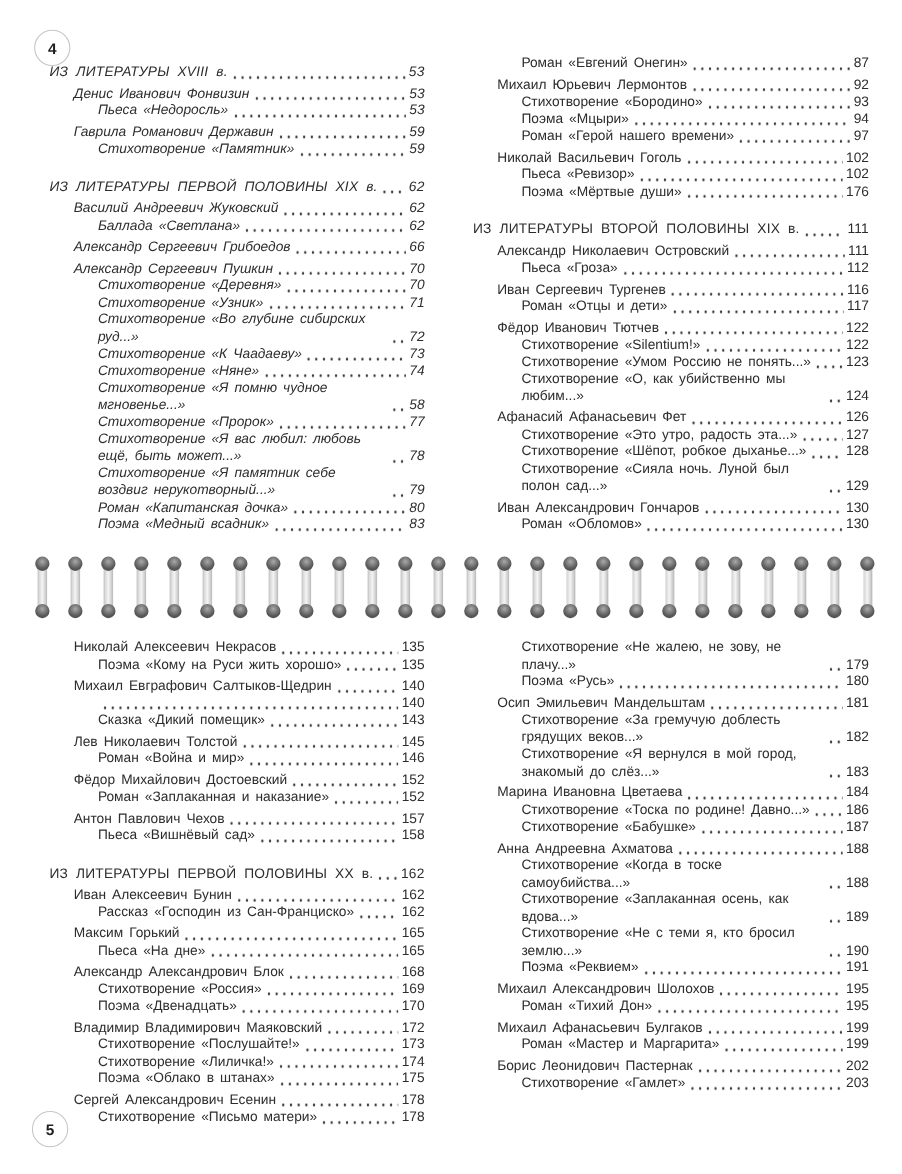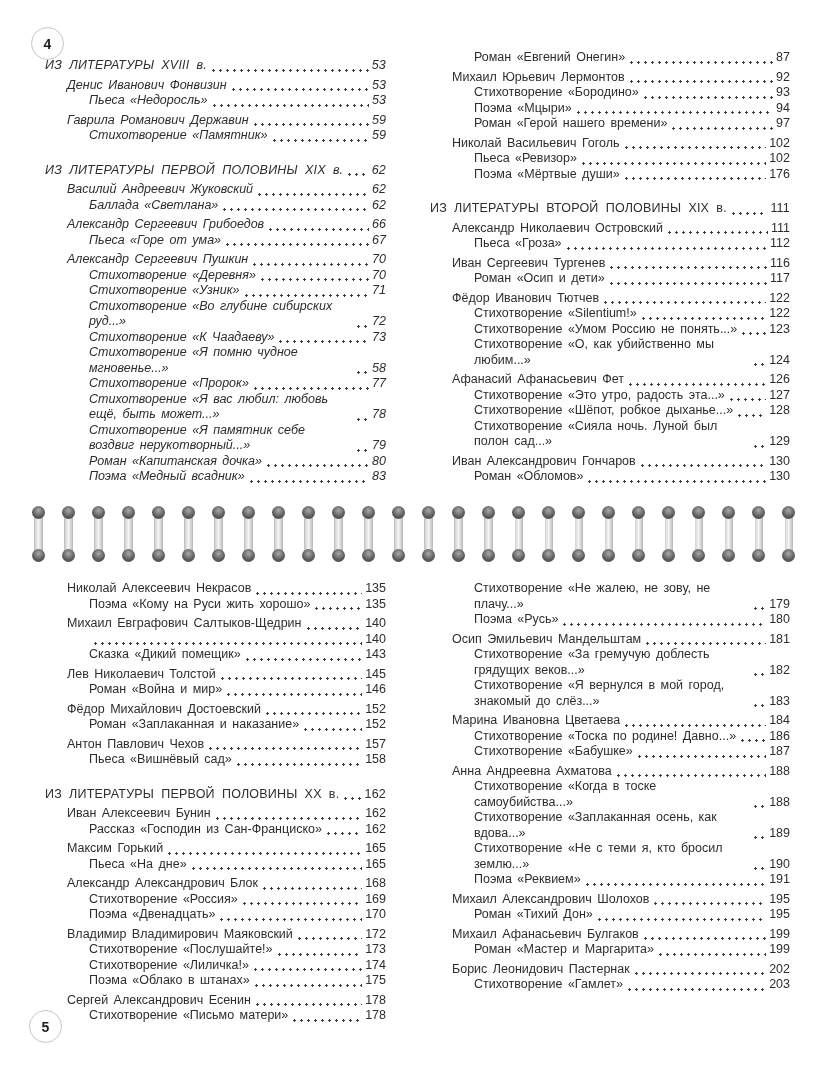--- a/index.html
+++ b/index.html
@@ -96,25 +96,20 @@
       <div class="entry work">
         <span class="t">Баллада «Светлана»</span>
         <span class="leader"></span>
         <span class="pg">62</span>
       </div>
       <div class="entry author">
         <span class="t">Александр Сергеевич Грибоедов</span>
         <span class="leader"></span>
         <span class="pg">66</span>
       </div>
-      <div class="entry work">
-        <span class="t">Пьеса «Горе от ума»</span>
-        <span class="leader"></span>
-        <span class="pg">67</span>
-      </div>
       <div class="entry author">
         <span class="t">Александр Сергеевич Пушкин</span>
         <span class="leader"></span>
         <span class="pg">70</span>
       </div>
       <div class="entry work">
         <span class="t">Стихотворение «Деревня»</span>
         <span class="leader"></span>
         <span class="pg">70</span>
       </div>
@@ -125,20 +120,25 @@
       </div>
       <div class="entry work">
         <span class="t">Стихотворение «Во глубине сибирских руд...»</span>
         <span class="leader"></span>
         <span class="pg">72</span>
       </div>
       <div class="entry work">
         <span class="t">Стихотворение «К Чаадаеву»</span>
         <span class="leader"></span>
         <span class="pg">73</span>
+      </div>
+      <div class="entry work">
+        <span class="t">Стихотворение «Няне»</span>
+        <span class="leader"></span>
+        <span class="pg">74</span>
       </div>
       <div class="entry work">
         <span class="t">Стихотворение «Я помню чудное мгновенье...»</span>
         <span class="leader"></span>
         <span class="pg">58</span>
       </div>
       <div class="entry work">
         <span class="t">Стихотворение «Пророк»</span>
         <span class="leader"></span>
         <span class="pg">77</span>
@@ -219,21 +219,21 @@
         <span class="t">Пьеса «Гроза»</span>
         <span class="leader"></span>
         <span class="pg">112</span>
       </div>
       <div class="entry author">
         <span class="t">Иван Сергеевич Тургенев</span>
         <span class="leader"></span>
         <span class="pg">116</span>
       </div>
       <div class="entry work">
-        <span class="t">Роман «Осип и дети»</span>
+        <span class="t">Роман «Отцы и дети»</span>
         <span class="leader"></span>
         <span class="pg">117</span>
       </div>
       <div class="entry author">
         <span class="t">Фёдор Иванович Тютчев</span>
         <span class="leader"></span>
         <span class="pg">122</span>
       </div>
       <div class="entry work">
         <span class="t">Стихотворение «Silentium!»</span>

